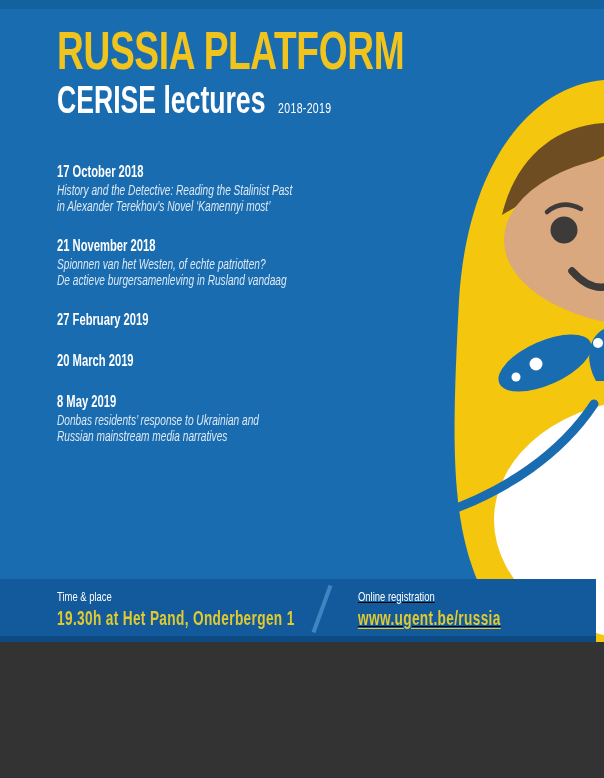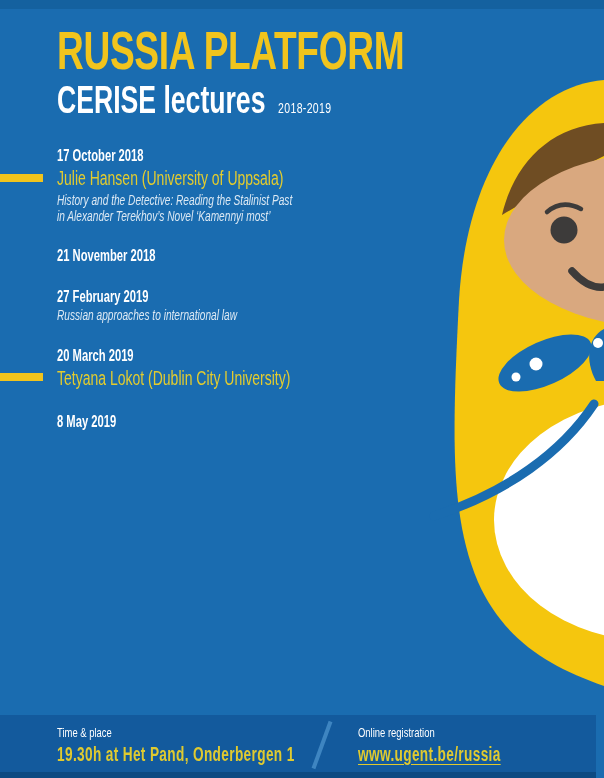--- a/index.html
+++ b/index.html
@@ -1,43 +1,43 @@
 <!DOCTYPE html>
 <html><head>
 <meta charset="utf-8">
 <style>
   html,body{margin:0;padding:0;background:#333;}
   .poster{
-    position:relative;width:604px;height:778px;overflow:hidden;
+    position:relative;width:604px;height:642px;overflow:hidden;
     background:#1a6cb0;
     font-family:"Liberation Sans","DejaVu Sans",sans-serif;
   }
   .strip-top{position:absolute;top:0;left:0;right:0;height:9px;background:#14619f;}
   .doll{position:absolute;top:0;left:0;}
 
   
   .cond{display:block;transform:scaleX(0.7);transform-origin:0 50%;white-space:nowrap;}
 
   header{position:absolute;left:57px;top:26px;z-index:2;}
   .title{font-size:53px;font-weight:bold;color:#f1c41d;letter-spacing:-0.5px;line-height:50px;}
   .subtitle-line{margin-top:4px;font-size:38px;font-weight:bold;color:#ffffff;line-height:40px;}
   .season{font-size:15px;font-weight:normal;color:#ffffff;margin-left:18px;letter-spacing:0.5px;}
 
   .lectures{position:absolute;left:57px;top:146px;z-index:2;}
-  .lecture{position:relative;margin-bottom:22px;}
+  .lecture{position:relative;margin-bottom:22px;margin-top:16px;}
   .date{font-size:16px;font-weight:bold;line-height:19px;color:#ffffff;margin-bottom:2px;}
   .speaker-row{position:relative;}
   .dash{position:absolute;left:-57px;top:50%;margin-top:-5px;width:43px;height:8px;background:#f1c41d;}
   .speaker{font-size:20px;line-height:23px;color:#e3cc2e;margin-bottom:3px;}
   .desc-line{font-size:14.5px;line-height:15.5px;color:#dce9f4;font-style:italic;}
 
   footer{position:absolute;left:0;right:8px;bottom:0;height:63px;background:#135a9d;z-index:3;}
   .f-col{position:absolute;top:9px;}
   .f-col.left{left:57px;}
-  .f-col.right{left:358px;}
+  .f-col.right{left:358px;text-decoration:underline;}
   .f-label{font-size:13.5px;color:#ffffff;line-height:17px;margin-bottom:2px;}
   .f-value{font-size:19.5px;line-height:22px;color:#e0ca2f;font-weight:bold;letter-spacing:0.5px;}
   a.f-value{text-decoration:underline;text-underline-offset:3px;color:#e0ca2f;cursor:pointer;}
   .slash{position:absolute;left:320px;top:5px;width:4px;height:50px;background:#3e85c1;transform:rotate(20deg);}
   .strip-bottom{position:absolute;bottom:0;left:0;right:0;height:6px;background:#0d4a82;}
 </style>
 </head>
 <body>
 
 <div class="poster">
@@ -63,52 +63,49 @@
     <div class="title cond">RUSSIA PLATFORM</div>
     <div class="subtitle-line cond">
       <span>CERISE lectures</span><span class="season">2018-2019</span>
     </div>
   </header>
 
   <main class="lectures">
 
       <section class="lecture">
         <div class="date cond">17 October 2018</div>
-        <div class="speaker-row">
-          <span class="dash"></span>
-          <div class="speaker cond">Julie Hansen (University of Uppsala)</div>
-        </div>
         <div class="desc">
           <div class="desc-line cond">History and the Detective: Reading the Stalinist Past</div>
           <div class="desc-line cond">in Alexander Terekhov’s Novel ‘Kamennyi most’</div>
         </div>
       </section>
 
       <section class="lecture">
         <div class="date cond">21 November 2018</div>
+        <div class="desc">
+          <div class="desc-line cond">Spionnen van het Westen, of echte patriotten?</div>
+          <div class="desc-line cond">De actieve burgersamenleving in Rusland vandaag</div>
+        </div>
       </section>
 
 
       <section class="lecture">
         <div class="date cond">27 February 2019</div>
-        <div class="desc">
-          <div class="desc-line cond">Russian approaches to international law</div>
-        </div>
       </section>
 
       <section class="lecture">
         <div class="date cond">20 March 2019</div>
-        <div class="speaker-row">
-          <span class="dash"></span>
-          <div class="speaker cond">Tetyana Lokot (Dublin City University)</div>
-        </div>
       </section>
 
       <section class="lecture">
         <div class="date cond">8 May 2019</div>
+        <div class="desc">
+          <div class="desc-line cond">Donbas residents’ response to Ukrainian and</div>
+          <div class="desc-line cond">Russian mainstream media narratives</div>
+        </div>
       </section>
     </main>
 
   <footer>
     <div class="f-col left">
       <div class="f-label cond">Time &amp; place</div>
       <div class="f-value cond">19.30h at Het Pand, Onderbergen 1</div>
     </div>
     <div class="slash"></div>
     <div class="f-col right">

